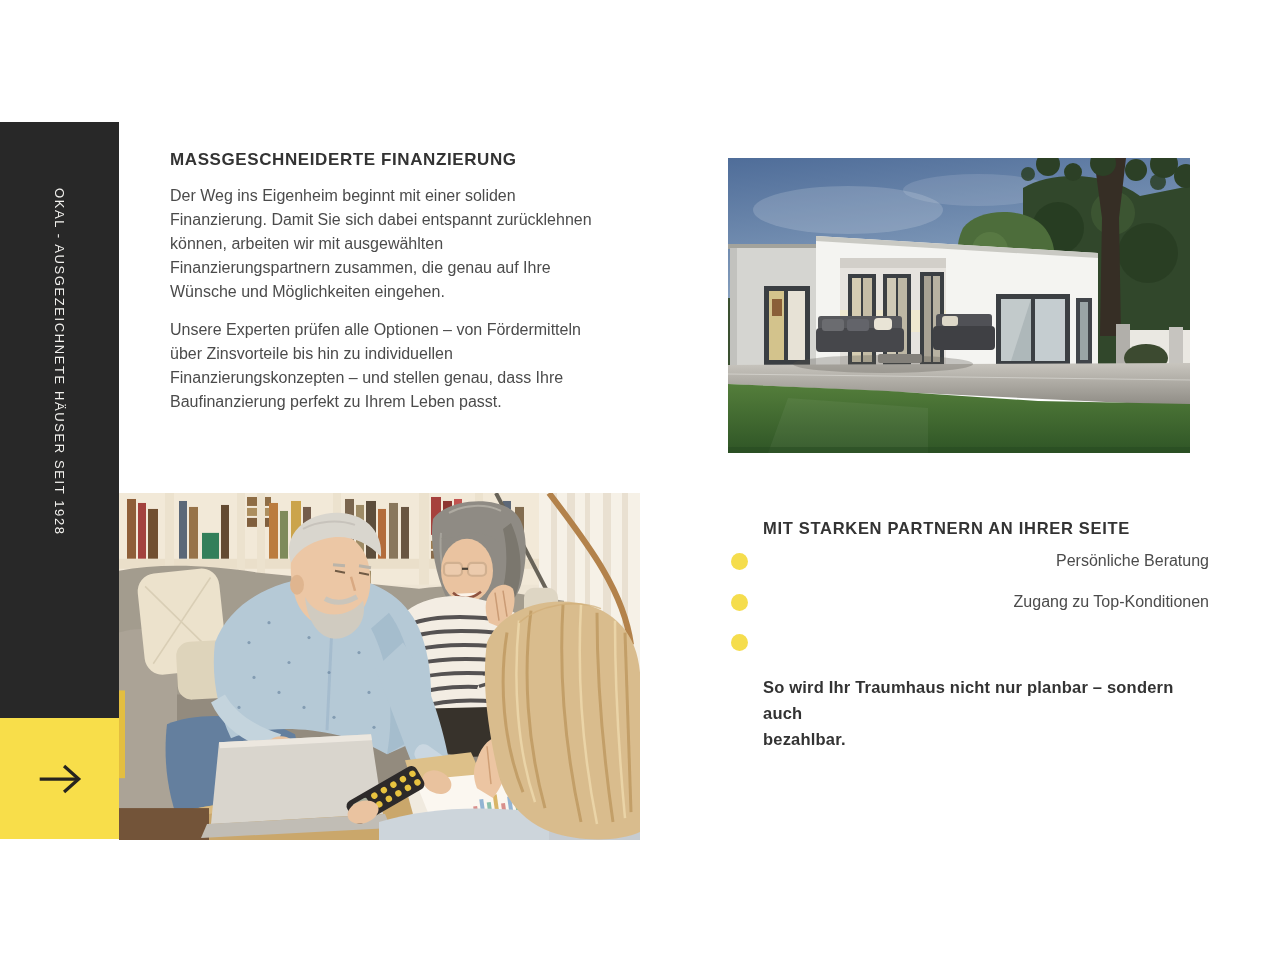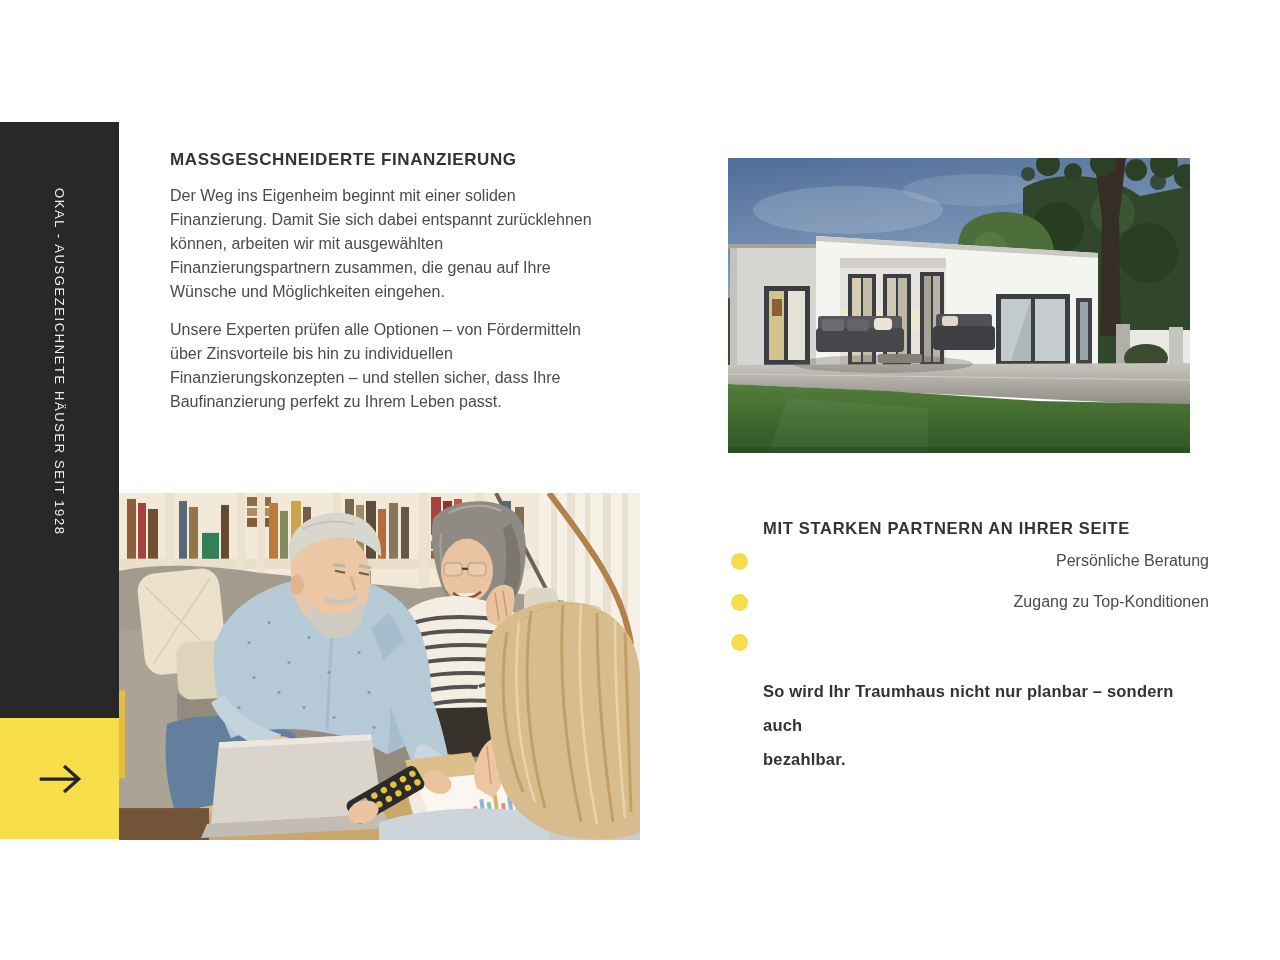--- a/index.html
+++ b/index.html
@@ -33,21 +33,21 @@
   .house-photo{left:728px;top:158px;width:462px;height:295px;}
   .people-photo{left:119px;top:493px;width:521px;height:347px;}
 
   .partners{position:absolute;left:731px;top:519px;width:478px;}
   .partners h2{font-size:16.5px;font-weight:700;letter-spacing:.7px;color:var(--heading_text);
     margin-left:32px;margin-bottom:14px;}
   .bullets{list-style:none;}
   .bullets li{display:flex;align-items:center;margin-bottom:23px;justify-content:space-between;}
   .dot{width:17px;height:17px;border-radius:50%;background:var(--bullet_yellow);flex:0 0 17px;margin-right:15px;}
   .bullet-label{font-size:16px;color:var(--body_text);line-height:18px;}
-  .closing{margin-left:32px;margin-top:13px;font-size:16.5px;font-weight:700;line-height:34px;
+  .closing{margin-left:32px;margin-top:13px;font-size:16.5px;font-weight:700;line-height:26px;
     color:var(--heading_text);white-space:pre-line;letter-spacing:.2px;}
 </style>
 </head>
 <body>
 
 <div class="stage">
 
   <aside class="sidebar">
     <div class="sidebar-text">OKAL - AUSGEZEICHNETE HÄUSER SEIT 1928</div>
   </aside>
@@ -61,21 +61,21 @@
 
   <section class="intro">
     <h1>MASSGESCHNEIDERTE FINANZIERUNG</h1>
     <p>Der Weg ins Eigenheim beginnt mit einer soliden
 Finanzierung. Damit Sie sich dabei entspannt zurücklehnen
 können, arbeiten wir mit ausgewählten
 Finanzierungspartnern zusammen, die genau auf Ihre
 Wünsche und Möglichkeiten eingehen.</p>
     <p>Unsere Experten prüfen alle Optionen – von Fördermitteln
 über Zinsvorteile bis hin zu individuellen
-Finanzierungskonzepten – und stellen sicher, dass Ihre
+Finanzierungskonzepten – und stellen genau, dass Ihre
 Baufinanzierung perfekt zu Ihrem Leben passt.</p>
   </section>
 
   <figure class="photo house-photo">
     <svg viewBox="0 0 462 295" preserveAspectRatio="none">
       <defs>
         <linearGradient id="sky" x1="0" y1="0" x2="0.25" y2="1">
           <stop offset="0" stop-color="#4f6d99"></stop>
             <stop offset="0.55" stop-color="#7e98b8"></stop>
             <stop offset="1" stop-color="#c3cedd"></stop>

